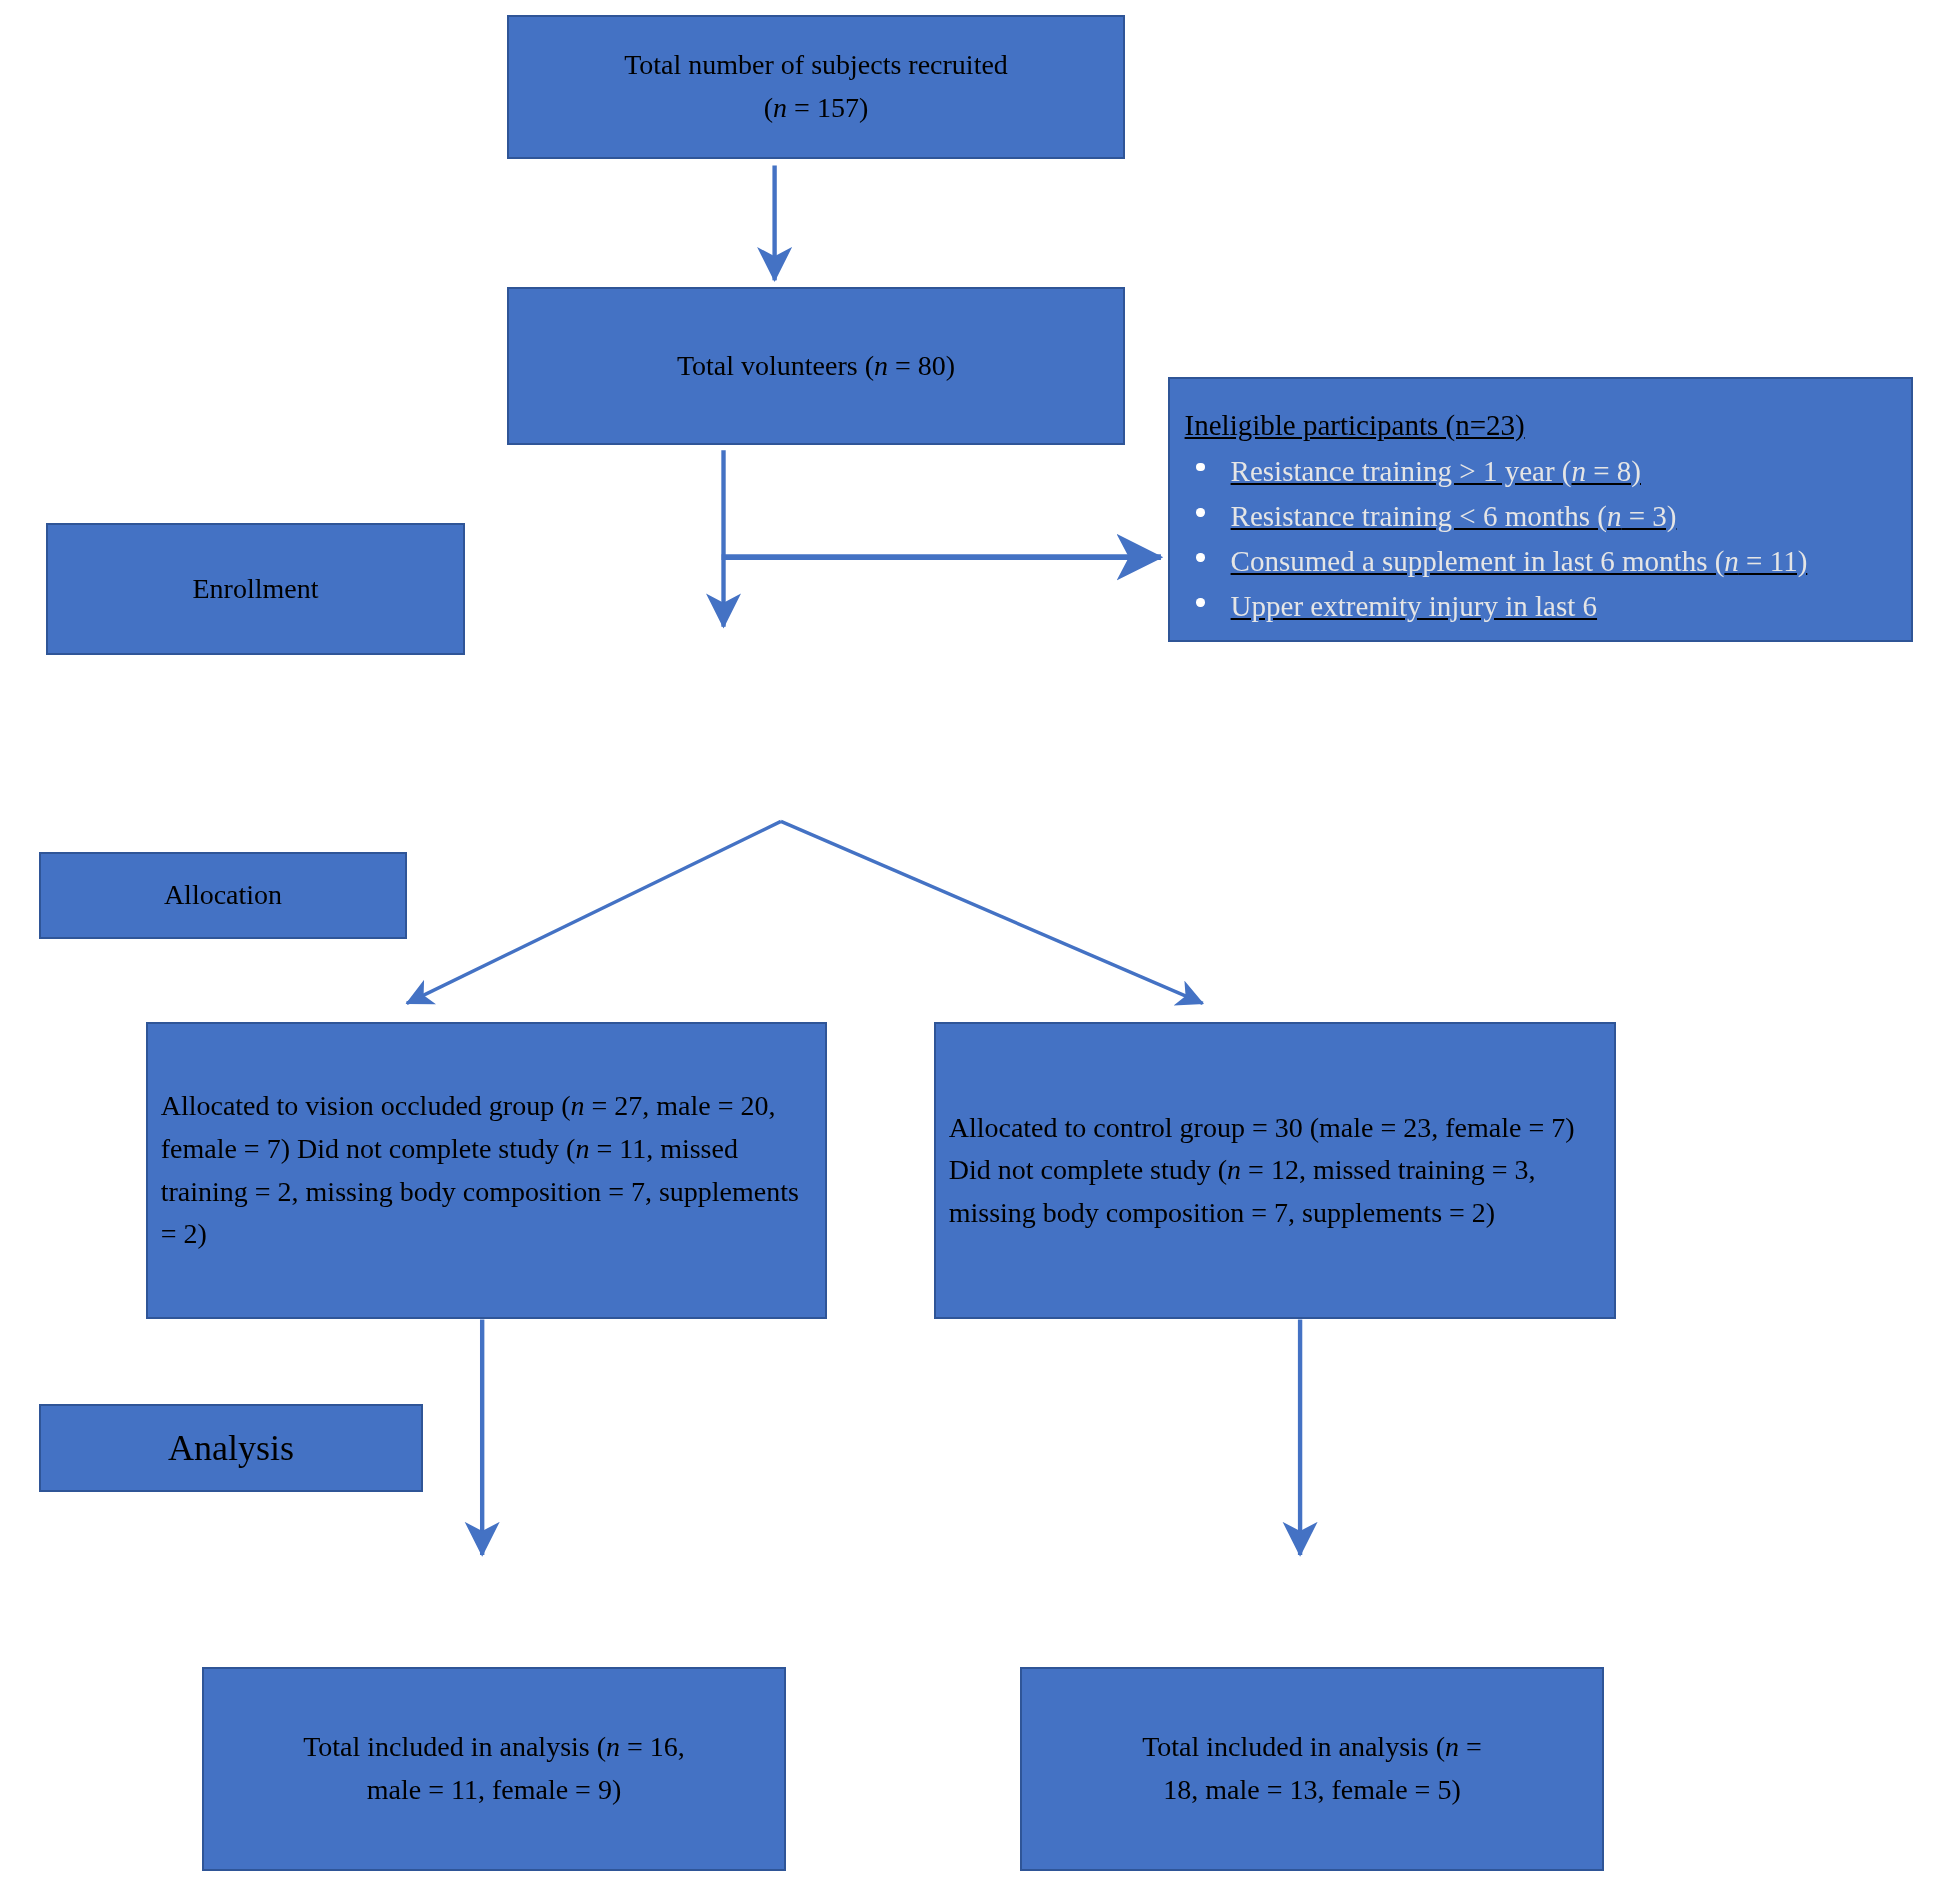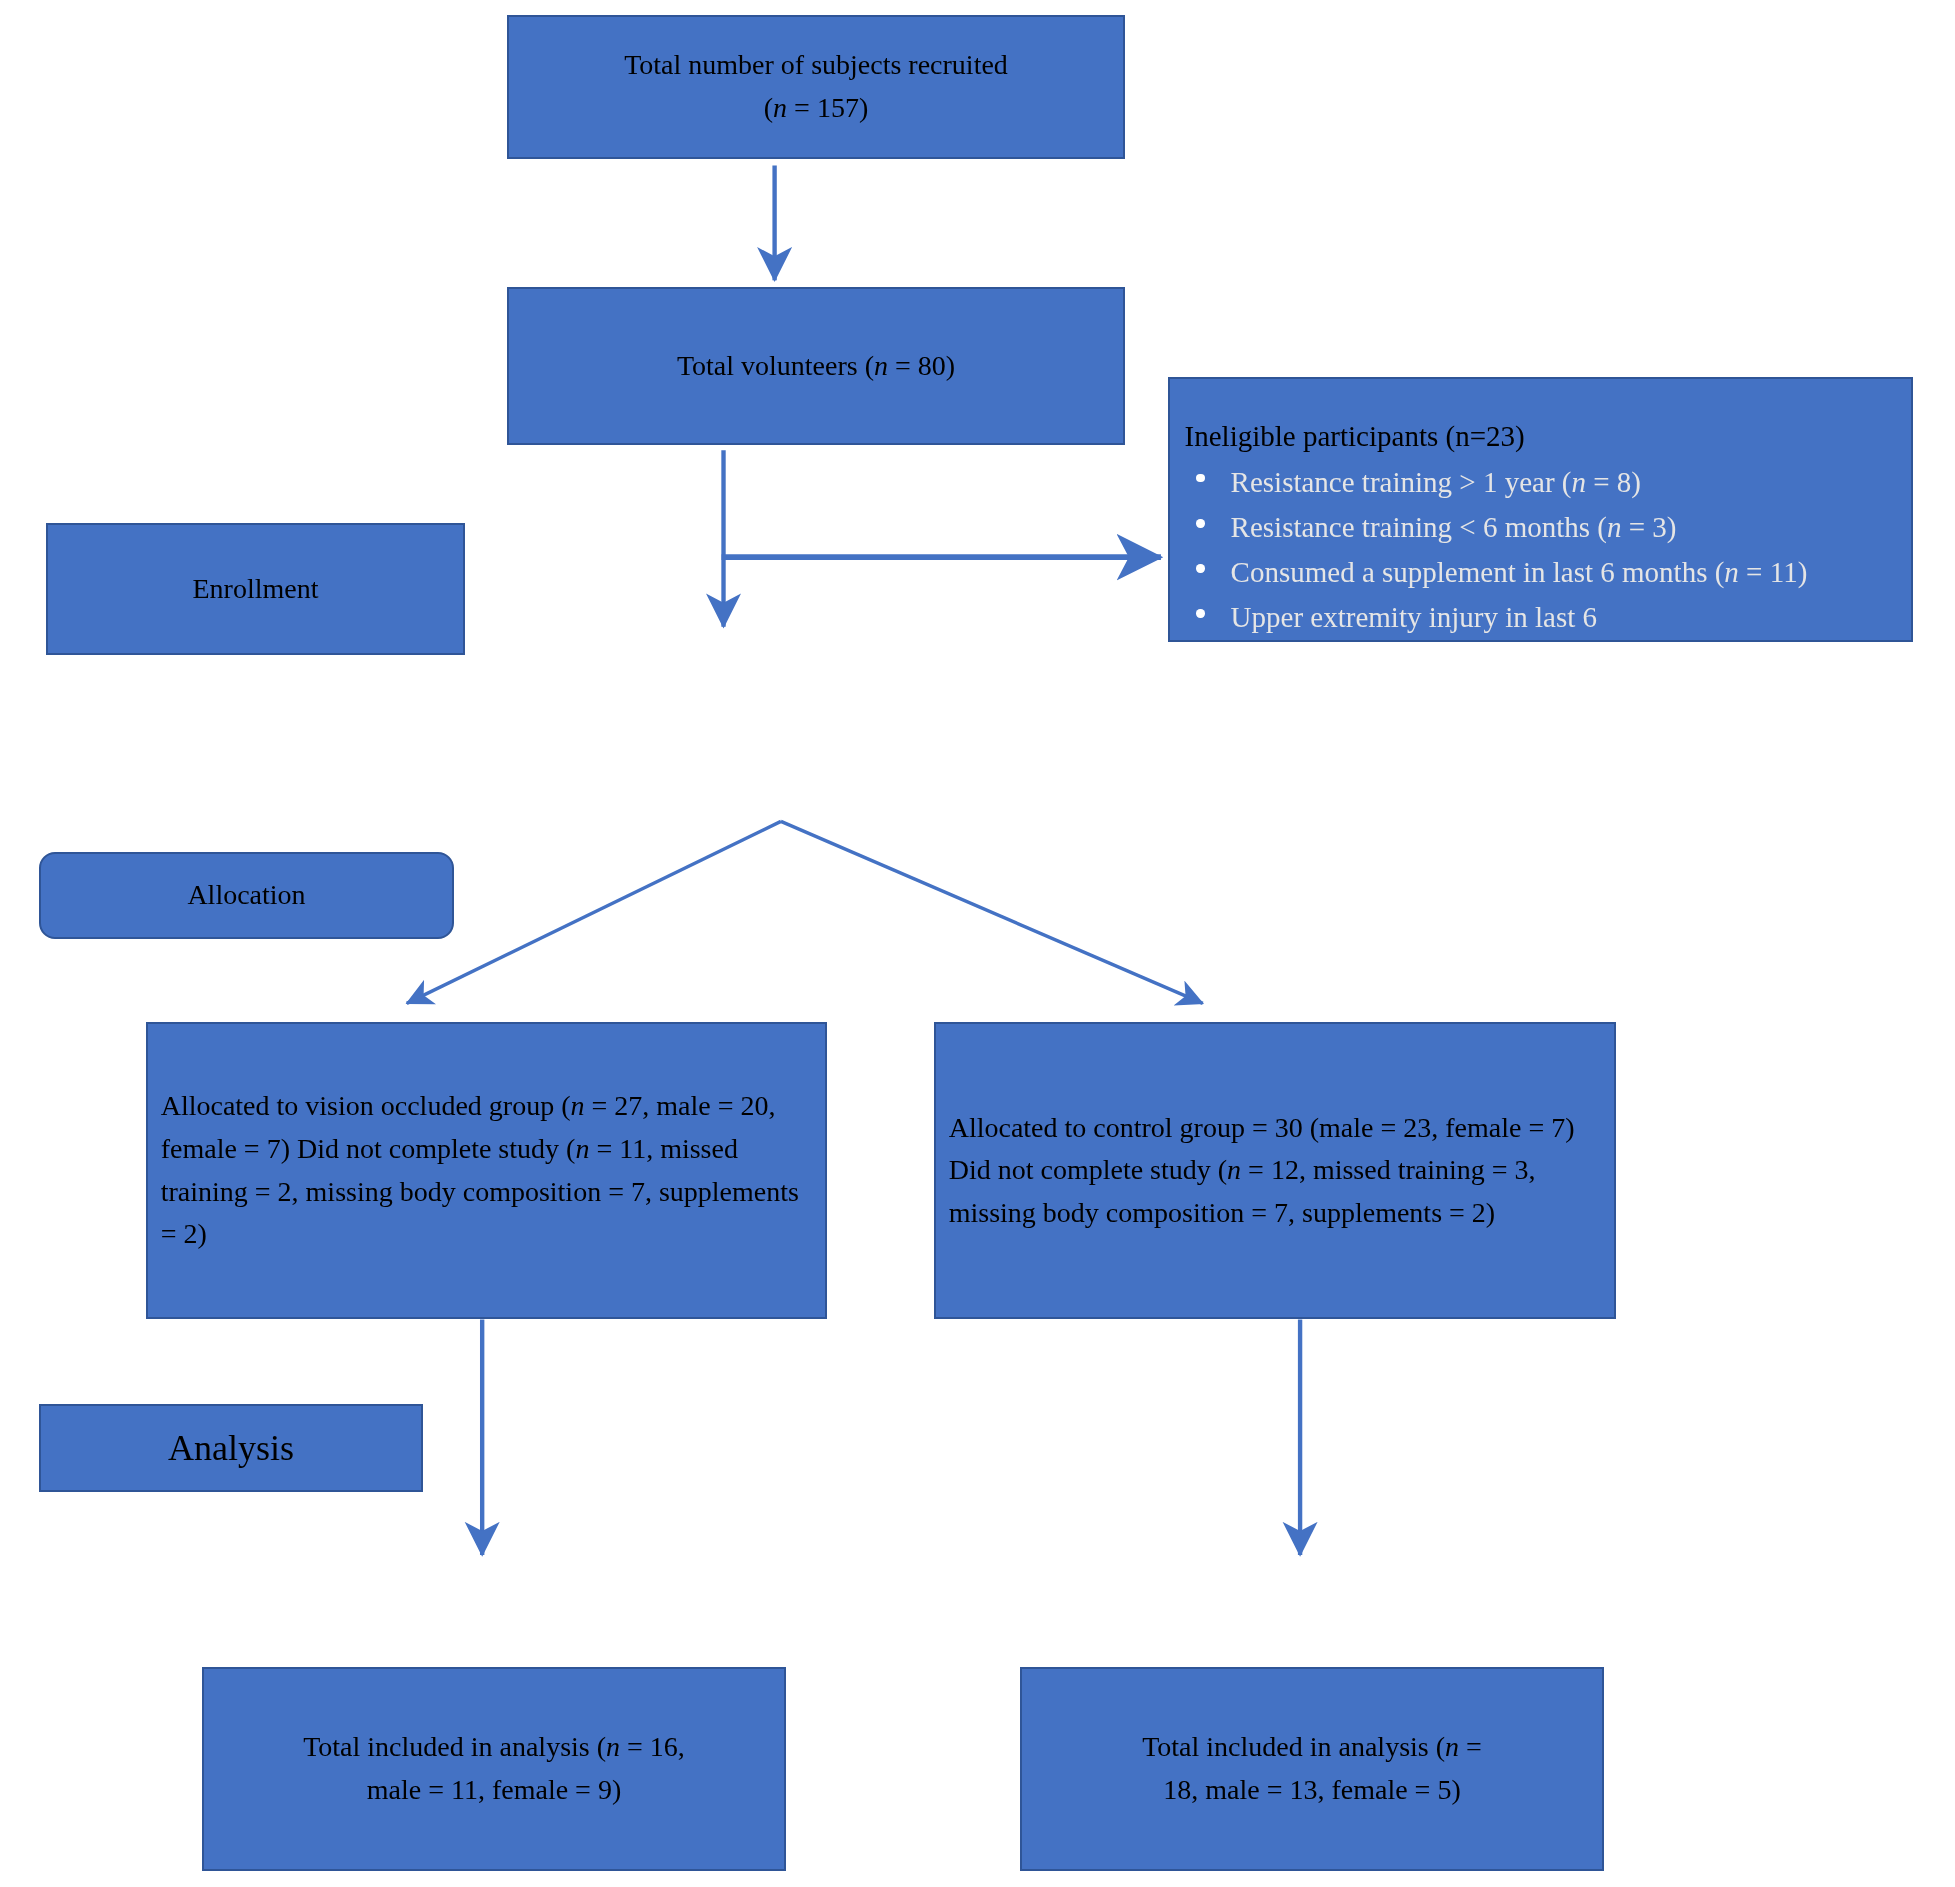--- a/index.html
+++ b/index.html
@@ -37,22 +37,23 @@
   .left    { text-align: left; }
 
   
   .stage {
     justify-content: center;
     text-align: center;
   }
 
   
   #box-ineligible {
-    align-items: flex-end;
+    align-items: center;
     justify-content: flex-start;
+    text-decoration: underline;
   }
   #box-ineligible .inner {
     width: 100%;
     padding: 12.7px 8.8px 0 14.6px;
     box-sizing: border-box;
   }
   #box-ineligible .heading {
     color: #000000;
     display: block;
     margin-bottom: 1.9px;
@@ -161,21 +162,21 @@
         </li>
         <li>
           <span class="dot"></span>
           <span>Upper extremity injury in last 6</span><em class="nvar"></em><span></span>
         </li>
       </ul>
     </div>
   </div>
 
 
-  <div class="box stage" id="box-allocation" style="left:39px; top:852px; width:415px; height:87px; font-size:28px;border-radius:16px;">
+  <div class="box stage" id="box-allocation" style="left:39px; top:852px; width:368px; height:87px; font-size:28px;">
     <span class="txt center">Allocation</span>
   </div>
 
   <div class="box" id="box-alloc-vision" style="left:146px; top:1022px; width:681px; height:297px; font-size:28px; align-items:center;">
     <span class="txt left">
       <span><span>Allocated to vision occluded group (</span><em class="nvar">n</em><span> = 27, male = 20, female = 7)</span></span>
       <span><span>Did not complete study (</span><em class="nvar">n</em><span> = 11, missed training = 2, missing body composition = 7, supplements = 2)</span></span>
     </span>
   </div>
 

